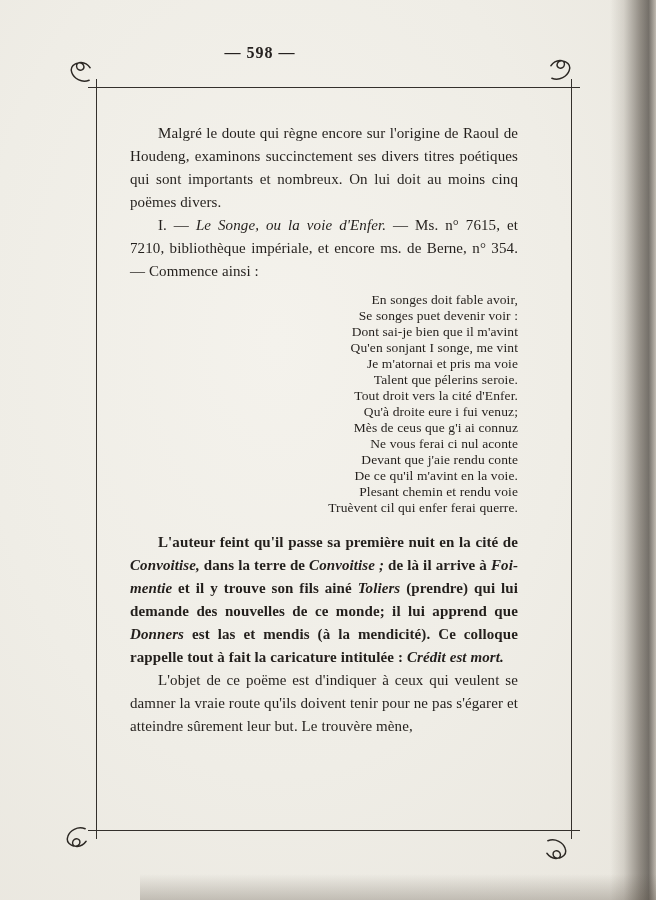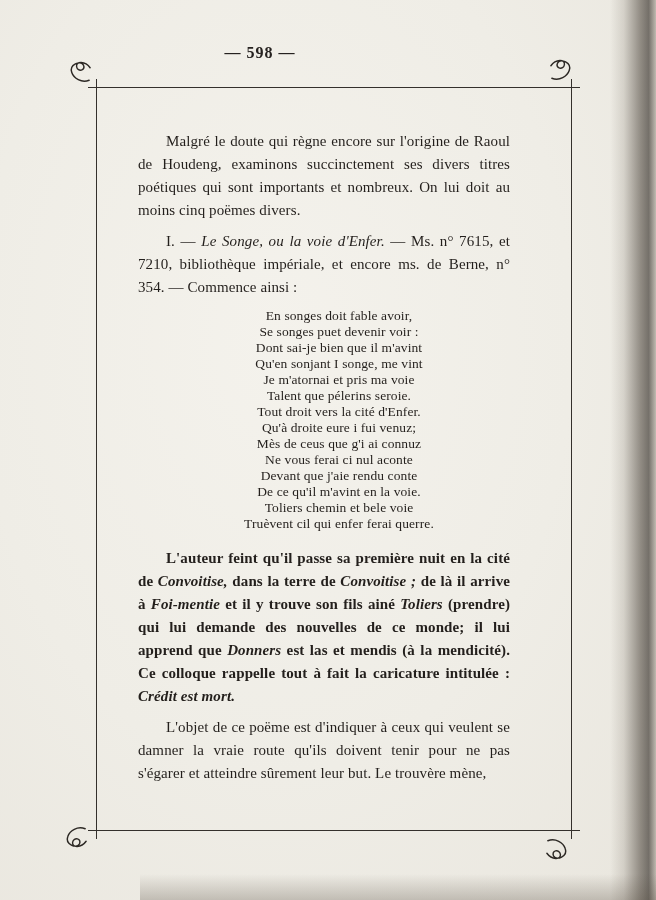--- a/index.html
+++ b/index.html
@@ -50,27 +50,27 @@
   .orn-tr { left: 548px; top: 58px;  transform: scaleX(-1); }
   .orn-bl { left: 62px;  top: 822px; transform: scaleY(-1); }
   .orn-br { left: 544px; top: 834px; transform: scale(-1,-1); }
 
   .text-block {
     position: absolute; left: 130px; top: 122px; width: 388px;
     font-size: 15px; line-height: 23px;
     text-align: justify;
     letter-spacing: 0.1px;
   }
-  .text-block p { margin: 8px; text-indent: 28px; }
+  .text-block p { margin: 0; text-indent: 28px; }
   .p1 { margin-bottom: 14px; }
   .p2 { margin-bottom: 0; }
   .verse {
     margin: 9px 0 15px 30px;
     font-size: 13.5px; line-height: 16px;
-    text-align: center; text-indent: 0;
+    text-align: right; text-indent: 0;
   }
   .verse div { white-space: nowrap; }
   .p3 { margin-bottom: 8px; font-weight: bold; }
   .p4 { margin-bottom: 0; }
   i { font-style: italic; }
 </style>
 </head>
 <body>
 
 <div>
@@ -104,21 +104,21 @@
         <div>Dont sai-je bien que il m'avint</div>
         <div>Qu'en sonjant I songe, me vint</div>
         <div>Je m'atornai et pris ma voie</div>
         <div>Talent que pélerins seroie.</div>
         <div>Tout droit vers la cité d'Enfer.</div>
         <div>Qu'à droite eure i fui venuz;</div>
         <div>Mès de ceus que g'i ai connuz</div>
         <div>Ne vous ferai ci nul aconte</div>
         <div>Devant que j'aie rendu conte</div>
         <div>De ce qu'il m'avint en la voie.</div>
-        <div>Toliers chemin et bele voie</div>
+        <div>Plesant chemin et rendu voie</div>
         <div>Truèvent cil qui enfer ferai querre.</div>
       </div>
     <p class="p3"><span>L'auteur feint qu'il passe sa première nuit en la cité de </span><i>Convoitise,</i><span> dans la terre de </span><i>Convoitise ;</i><span> de là il arrive à </span><i>Foi-mentie</i><span> et il y trouve son fils ainé </span><i>Toliers</i><span> (prendre) qui lui demande des nouvelles de ce monde; il lui apprend que </span><i>Donners</i><span> est las et mendis (à la mendicité). Ce colloque rappelle tout à fait la caricature intitulée : </span><i>Crédit est mort.</i></p>
     <p class="p4"><span>L'objet de ce poëme est d'indiquer à ceux qui veulent se damner la vraie route qu'ils doivent tenir pour ne pas s'égarer et atteindre sûrement leur but. Le trouvère mène,</span></p>
   </div>
 
   <div class="edge-right"></div>
   <div class="edge-bottom"></div>
 
 </div>

